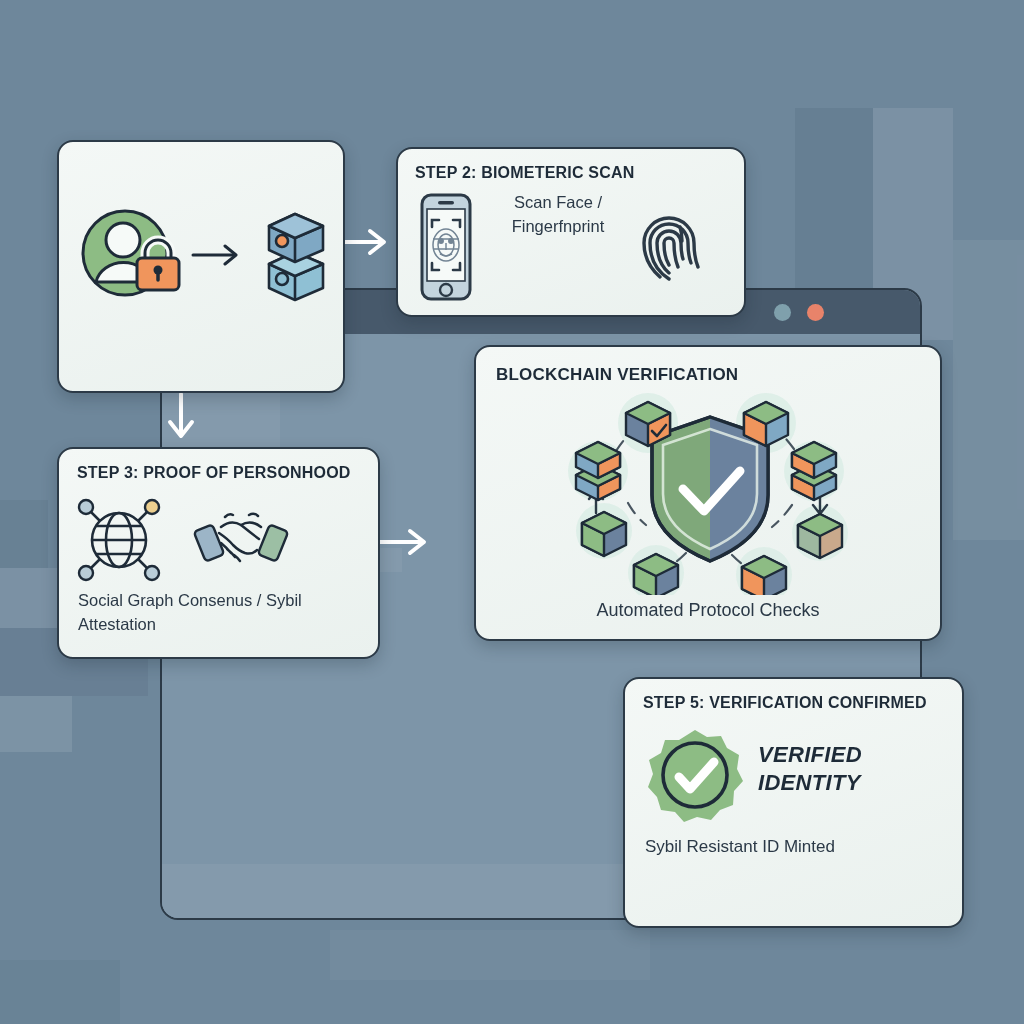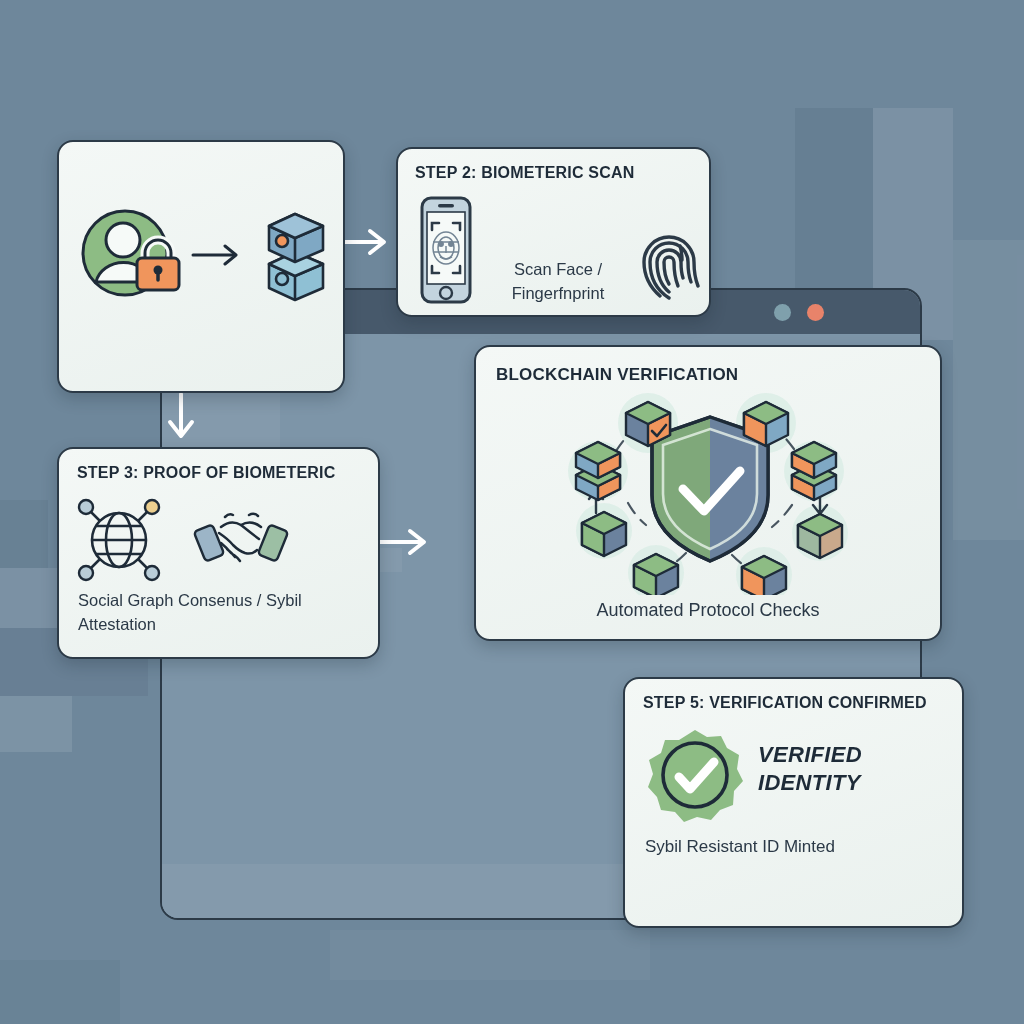--- a/index.html
+++ b/index.html
@@ -63,24 +63,24 @@
     line-height:1.45;
   }
 
   
   #card-step1{left:57px;top:140px;width:288px;height:253px;}
   #card-step1 .card-title{position:absolute;left:18px;top:20px;font-size:16px;}
   #card-step1 .icons{position:absolute;left:14px;top:56px;width:260px;height:110px;}
   #card-step1 .card-caption{position:absolute;left:19px;top:172px;}
 
   
-  #card-step2{left:396px;top:147px;width:315px;height:170px;padding-left:40px;}
+  #card-step2{left:396px;top:147px;width:350px;height:170px;padding-left:40px;}
   #card-step2 .card-title{position:absolute;left:17px;top:15px;font-size:16px;}
   #card-step2 .row{position:absolute;left:10px;top:42px;width:296px;height:115px;
-     display:flex;align-items:flex-end;gap:12px;}
+     display:flex;align-items:flex-start;gap:12px;}
   #card-step2 .card-caption{flex:1;text-align:center;font-size:16.5px;}
 
   
   #card-step3{left:57px;top:447px;width:323px;height:212px;}
   #card-step3 .card-title{position:absolute;left:18px;top:15px;font-size:16px;}
   #card-step3 .icons{position:absolute;left:14px;top:45px;width:300px;height:90px;
      display:flex;align-items:center;gap:26px;}
   #card-step3 .card-caption{position:absolute;left:19px;top:140px;font-size:16.5px;}
 
   
@@ -219,21 +219,21 @@
         <path d="M35 88 q-19 -12 -19 -36 a19 19 0 0 1 38 0 q0 12 3 20"></path>
         <path d="M26 86 q-16 -14 -16 -34 a25 25 0 0 1 50 0 q0 14 4 24"></path>
         <path d="M35 74 q-5 -8 -5 -22 a5 5 0 0 1 10 0 q0 14 4 24"></path>
         <path d="M46 36 q2 6 2 14"></path>
       </g>
     </svg>
   </div>
 </div>
 
 <div class="card" id="card-step3">
-  <div class="card-title">STEP 3: PROOF OF BIOMETERIC</div>
+  <div class="card-title">STEP 3: PROOF OF PERSONHOOD</div>
 
   <div class="icons">
     <svg width="92" height="88" viewBox="0 0 92 88">
       <g fill="none" stroke="#1e2b38" stroke-width="2.6">
         <circle cx="46" cy="45" r="27"></circle>
         <ellipse cx="46" cy="45" rx="13" ry="27"></ellipse>
         <path d="M19 45 H73"></path>
         <path d="M23 31 H69 M23 59 H69"></path>
         <path d="M27 26 L14 13 M65 26 L78 13 M27 64 L14 77 M65 64 L78 77"></path>
       </g>

